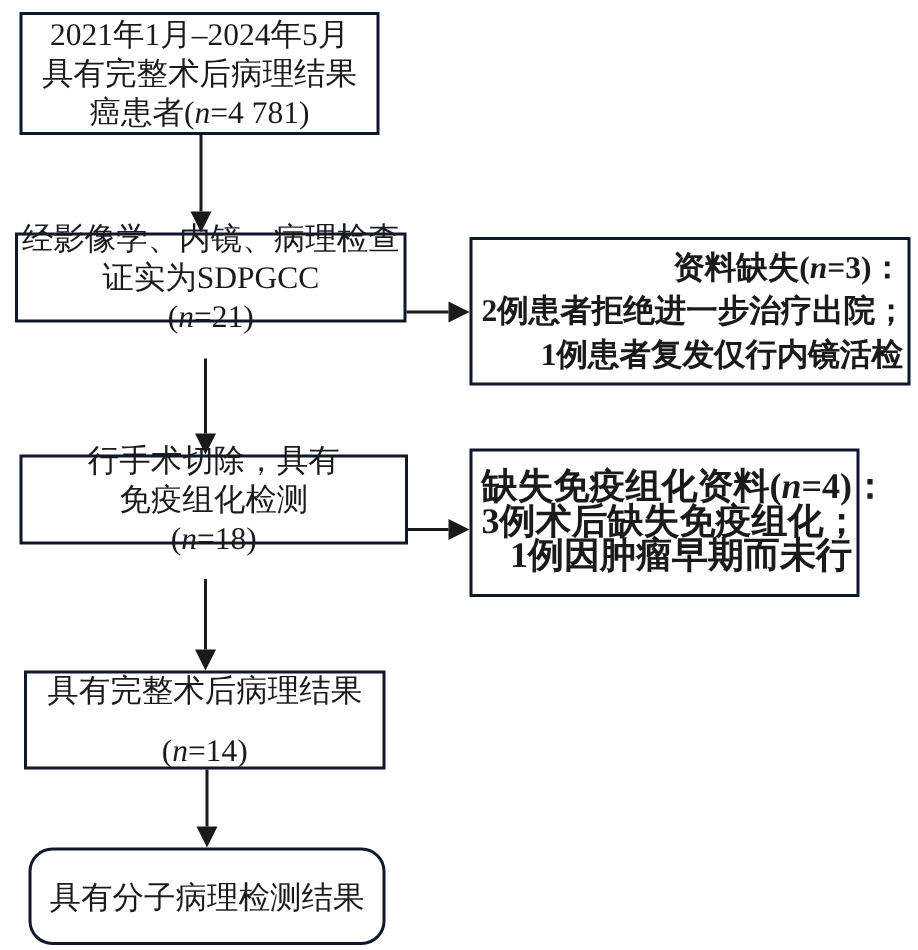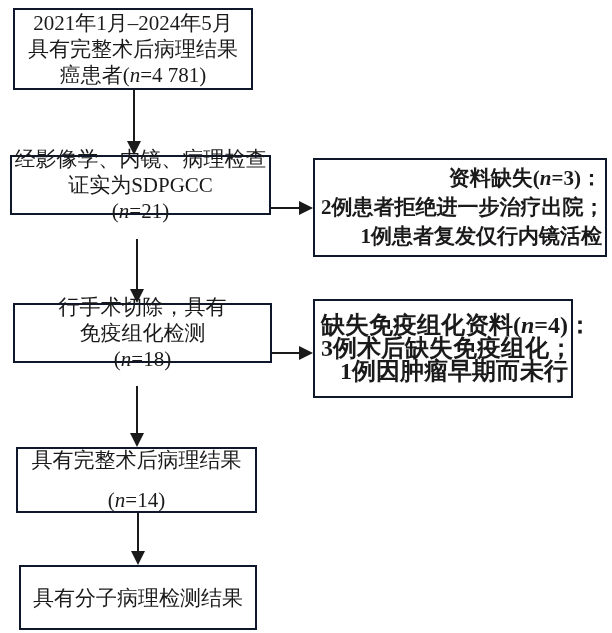--- a/index.html
+++ b/index.html
@@ -65,21 +65,21 @@
       <div class="line">行手术切除，具有</div>
       <div class="line">免疫组化检测</div>
       <div class="line">(<i>n</i>=18)</div>
     </div>
 
   <div class="fbox center-text lh28" style="left:16px; top:447px; width:241px; height:66px;gap:12px;">
       <div class="line">具有完整术后病理结果</div>
       <div class="line">(<i>n</i>=14)</div>
     </div>
 
-  <div class="fbox center-text lh28" style="left:19px; top:565px; width:238px; height:65px;">
+  <div class="fbox center-text lh28" style="left:19px; top:565px; width:238px; height:65px;border-radius:16px;">
       <div class="line">具有分子病理检测结果</div>
     </div>
 
   <div class="fbox left-text lh29" style="left:313px; top:158px; width:294px; height:99px;">
       <div class="line">资料缺失(<i>n</i>=3)：</div>
       <div class="line">2例患者拒绝进一步治疗出院；</div>
       <div class="line">1例患者复发仅行内镜活检</div>
     </div>
 
   <div class="fbox left-text lh23" style="left:313px; top:299px; width:260px; height:99px;">

